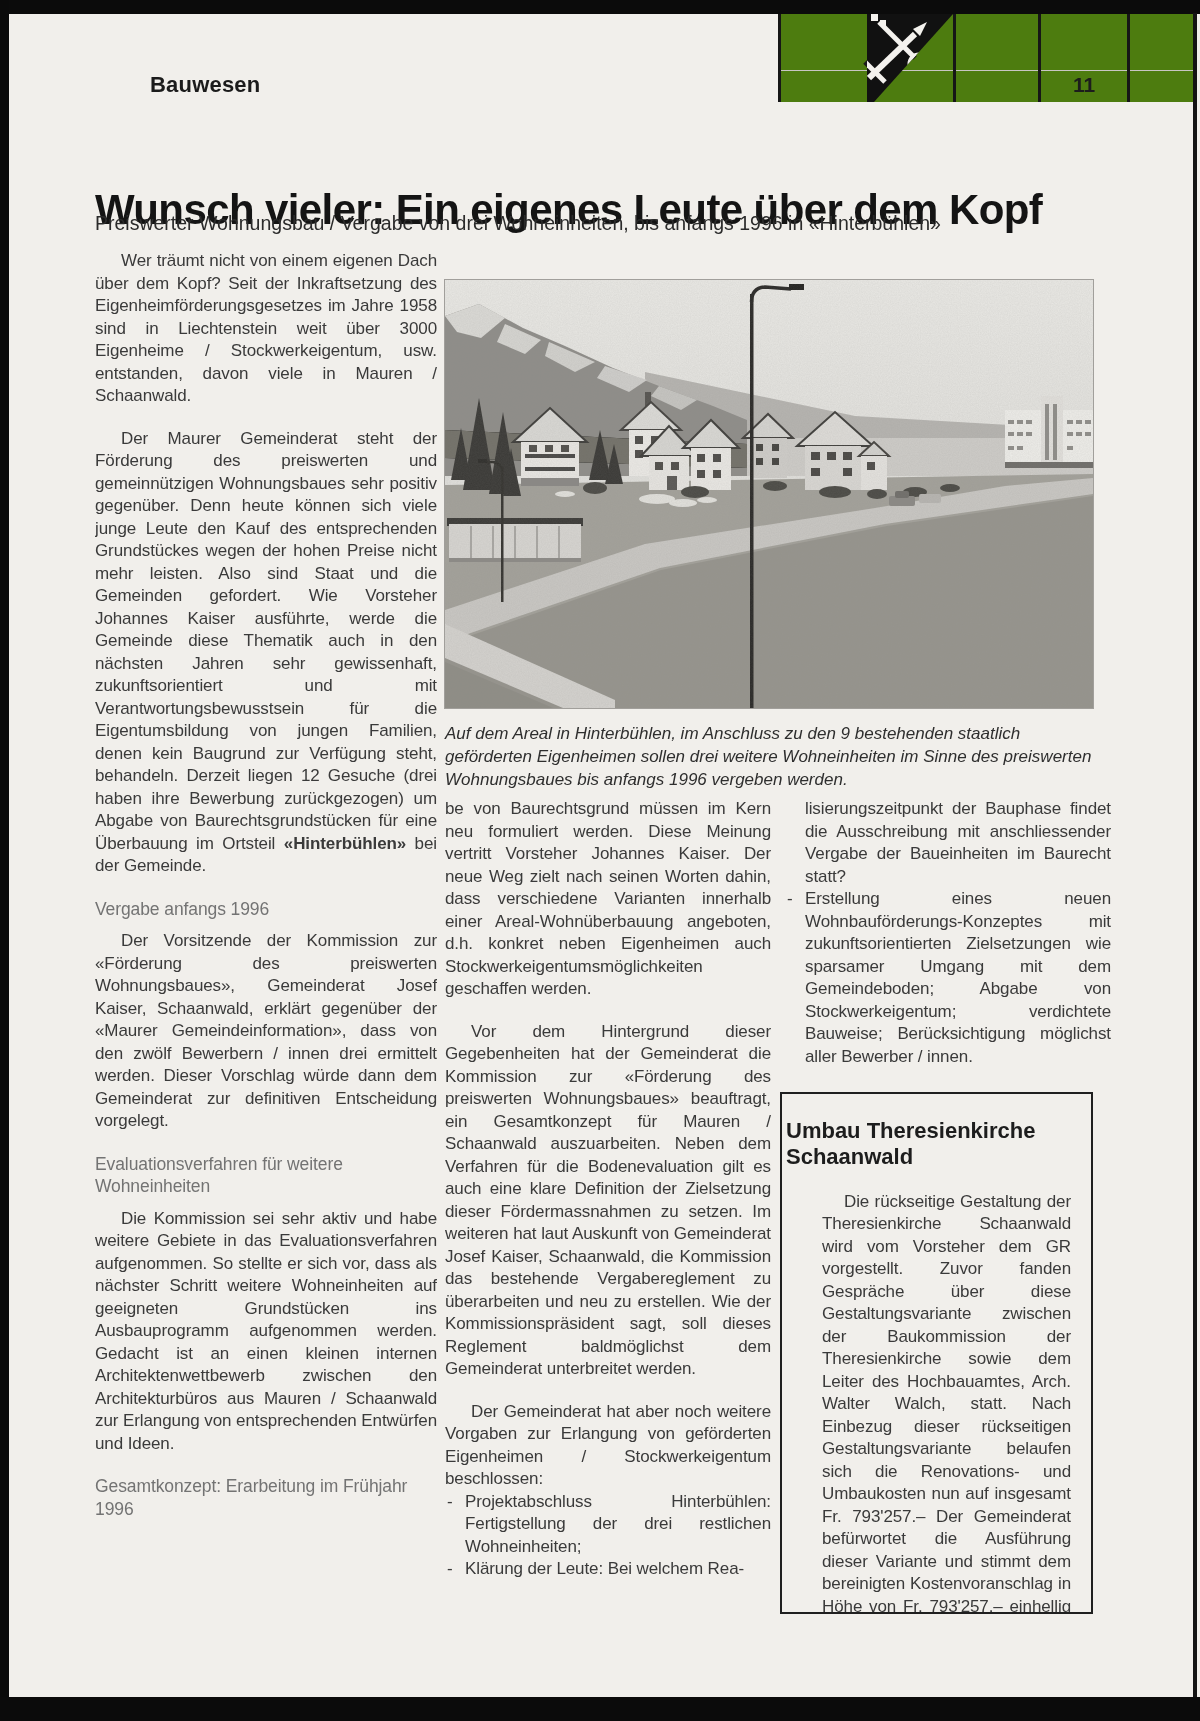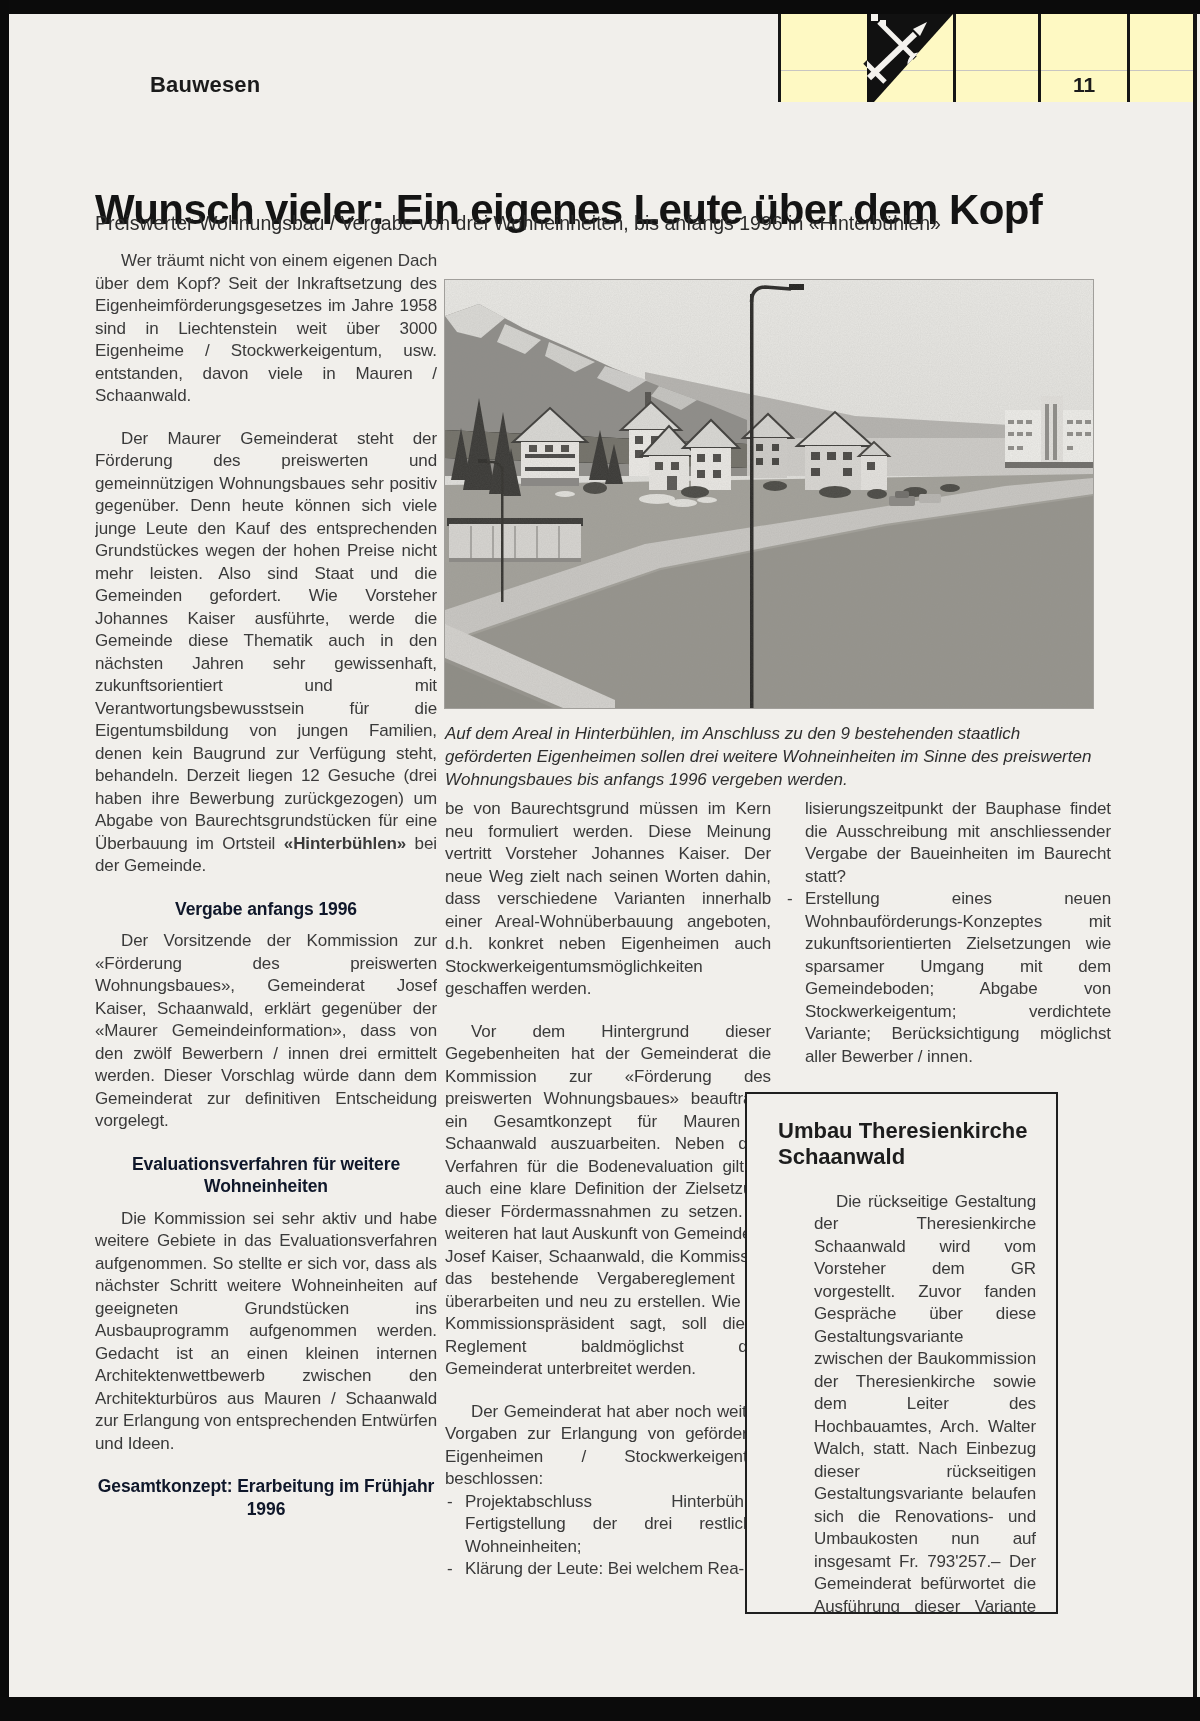--- a/index.html
+++ b/index.html
@@ -9,52 +9,52 @@
     font-family:"Liberation Sans","DejaVu Sans",sans-serif;
     color:#3a3a3a;
   }
   .abs{position:absolute;}
   
   .edge-top{left:0;top:0;width:1200px;height:14px;background:#0b0b0b;}
   .edge-left{left:0;top:0;width:9px;height:1721px;background:#0a0a0a;}
   .edge-bottom{left:0;top:1697px;width:1200px;height:24px;background:#0b0b0b;}
   .edge-right{left:1193px;top:13px;width:4px;height:1684px;background:#141414;}
   
-  .hdr-cells{left:778px;top:14px;width:415px;height:88px;background:#fef9c3;}
+  .hdr-cells{left:778px;top:14px;width:415px;height:88px;background:#4d7c0f;}
   .vline{position:absolute;top:0;width:3px;height:100%;background:#161616;}
   .hline{position:absolute;left:0;top:56px;width:100%;height:1px;background:#c8c6c2;}
   .pagenum{position:absolute;left:263px;bottom:5px;width:86px;text-align:center;
     font-weight:bold;font-size:21px;color:#1c1c1c;}
   .section-label{left:150px;top:72px;font-weight:bold;font-size:22px;color:#1b1b1b;letter-spacing:.2px;}
   
   .title{left:95px;top:158px;width:1060px;font-weight:bold;font-size:42px;
     letter-spacing:-.6px;color:#141414;white-space:nowrap;}
   .subtitle{left:95px;top:212px;width:1060px;font-size:19.5px;color:#2b2b2b;white-space:nowrap;}
   
   .col{font-size:17px;line-height:22.5px;text-align:justify;overflow:hidden;
     letter-spacing:-.1px;color:#3a3a3a;hyphens:auto;}
   .col1{left:95px;top:250px;width:342px;height:1400px;}
   .col2{left:445px;top:798px;width:326px;height:856px;}
   .col3{left:785px;top:798px;width:326px;height:284px;}
   .p{margin:0 0 20px;text-indent:26px;}
   .p.cont{text-indent:0;}
   .p.tight{margin-bottom:0;}
-  .h{font-weight:bold;font-size:17.5px;color:#0f172a;margin:20px 0 10px;text-align:center;text-indent:0;}
+  .h{font-weight:normal;font-size:17.5px;color:#737373;margin:20px 0 10px;text-align:left;text-indent:0;}
   .h:first-child{margin-top:0;}
   .li{position:relative;padding-left:20px;margin:0;}
   .li-marker{position:absolute;left:2px;top:0;}
   .li-cont{padding-left:20px;}
   .bold{font-weight:bold;}
   
   .photo{left:445px;top:280px;width:648px;height:428px;outline:1px solid #a19f9b;}
   .caption{left:445px;top:722px;width:650px;font-style:italic;font-size:17px;
     line-height:23px;color:#2e2e2e;text-align:left;}
   
-  .notice{left:745px;top:1092px;width:313px;height:522px;box-sizing:border-box;
-    border:2px solid #1f1f1f;padding:18px 20px 0 31px;overflow:hidden;background:#f1efeb;}
+  .notice{left:780px;top:1092px;width:313px;height:522px;box-sizing:border-box;
+    border:2px solid #1f1f1f;padding:18px 20px 0 4px;overflow:hidden;background:#f1efeb;}
   .notice-title{font-weight:bold;font-size:22px;line-height:1.2;color:#1d1d1d;margin:6px 0 20px;}
   .notice-body{font-size:17px;line-height:22.5px;text-align:justify;text-indent:22px;
     letter-spacing:-.1px;color:#3a3a3a;margin-left:36px;}
 </style>
 </head>
 <body>
 
 <div class="abs edge-top"></div>
 <div class="abs edge-left"></div>
 <div class="abs edge-bottom"></div>
@@ -292,20 +292,20 @@
   <div class="li">
     <span class="li-marker">-</span>
     <span>Klärung der Leute: Bei welchem Rea-</span>
   </div>
 </div>
 
 <div class="abs col col3">
   <div class="li-cont">lisierungszeitpunkt der Bauphase findet die Ausschreibung mit anschliessender Vergabe der Baueinheiten im Baurecht statt?</div>
   <div class="li">
     <span class="li-marker">-</span>
-    <span>Erstellung eines neuen Wohnbauförderungs-Konzeptes mit zukunftsorientierten Zielsetzungen wie sparsamer Umgang mit dem Gemeindeboden; Abgabe von Stockwerkeigentum; verdichtete Variante; Berücksichtigung möglichst aller Bewerber / innen.</span>
+    <span>Erstellung eines neuen Wohnbauförderungs-Konzeptes mit zukunftsorientierten Zielsetzungen wie sparsamer Umgang mit dem Gemeindeboden; Abgabe von Stockwerkeigentum; verdichtete Bauweise; Berücksichtigung möglichst aller Bewerber / innen.</span>
   </div>
 </div>
 
 <div class="abs notice">
   <div class="notice-title">Umbau Theresienkirche Schaanwald</div>
   <p class="notice-body">Die rückseitige Gestaltung der Theresienkirche Schaanwald wird vom Vorsteher dem GR vorgestellt. Zuvor fanden Gespräche über diese Gestaltungsvariante zwischen der Baukommission der Theresienkirche sowie dem Leiter des Hochbauamtes, Arch. Walter Walch, statt. Nach Einbezug dieser rückseitigen Gestaltungsvariante belaufen sich die Renovations- und Umbaukosten nun auf insgesamt Fr. 793'257.– Der Gemeinderat befürwortet die Ausführung dieser Variante und stimmt dem bereinigten Kostenvoranschlag in Höhe von Fr. 793'257.– einhellig zu. Die Bauarbeiten beginnen am 8. Januar 1996.</p>
 </div>
 
 </body></html>

